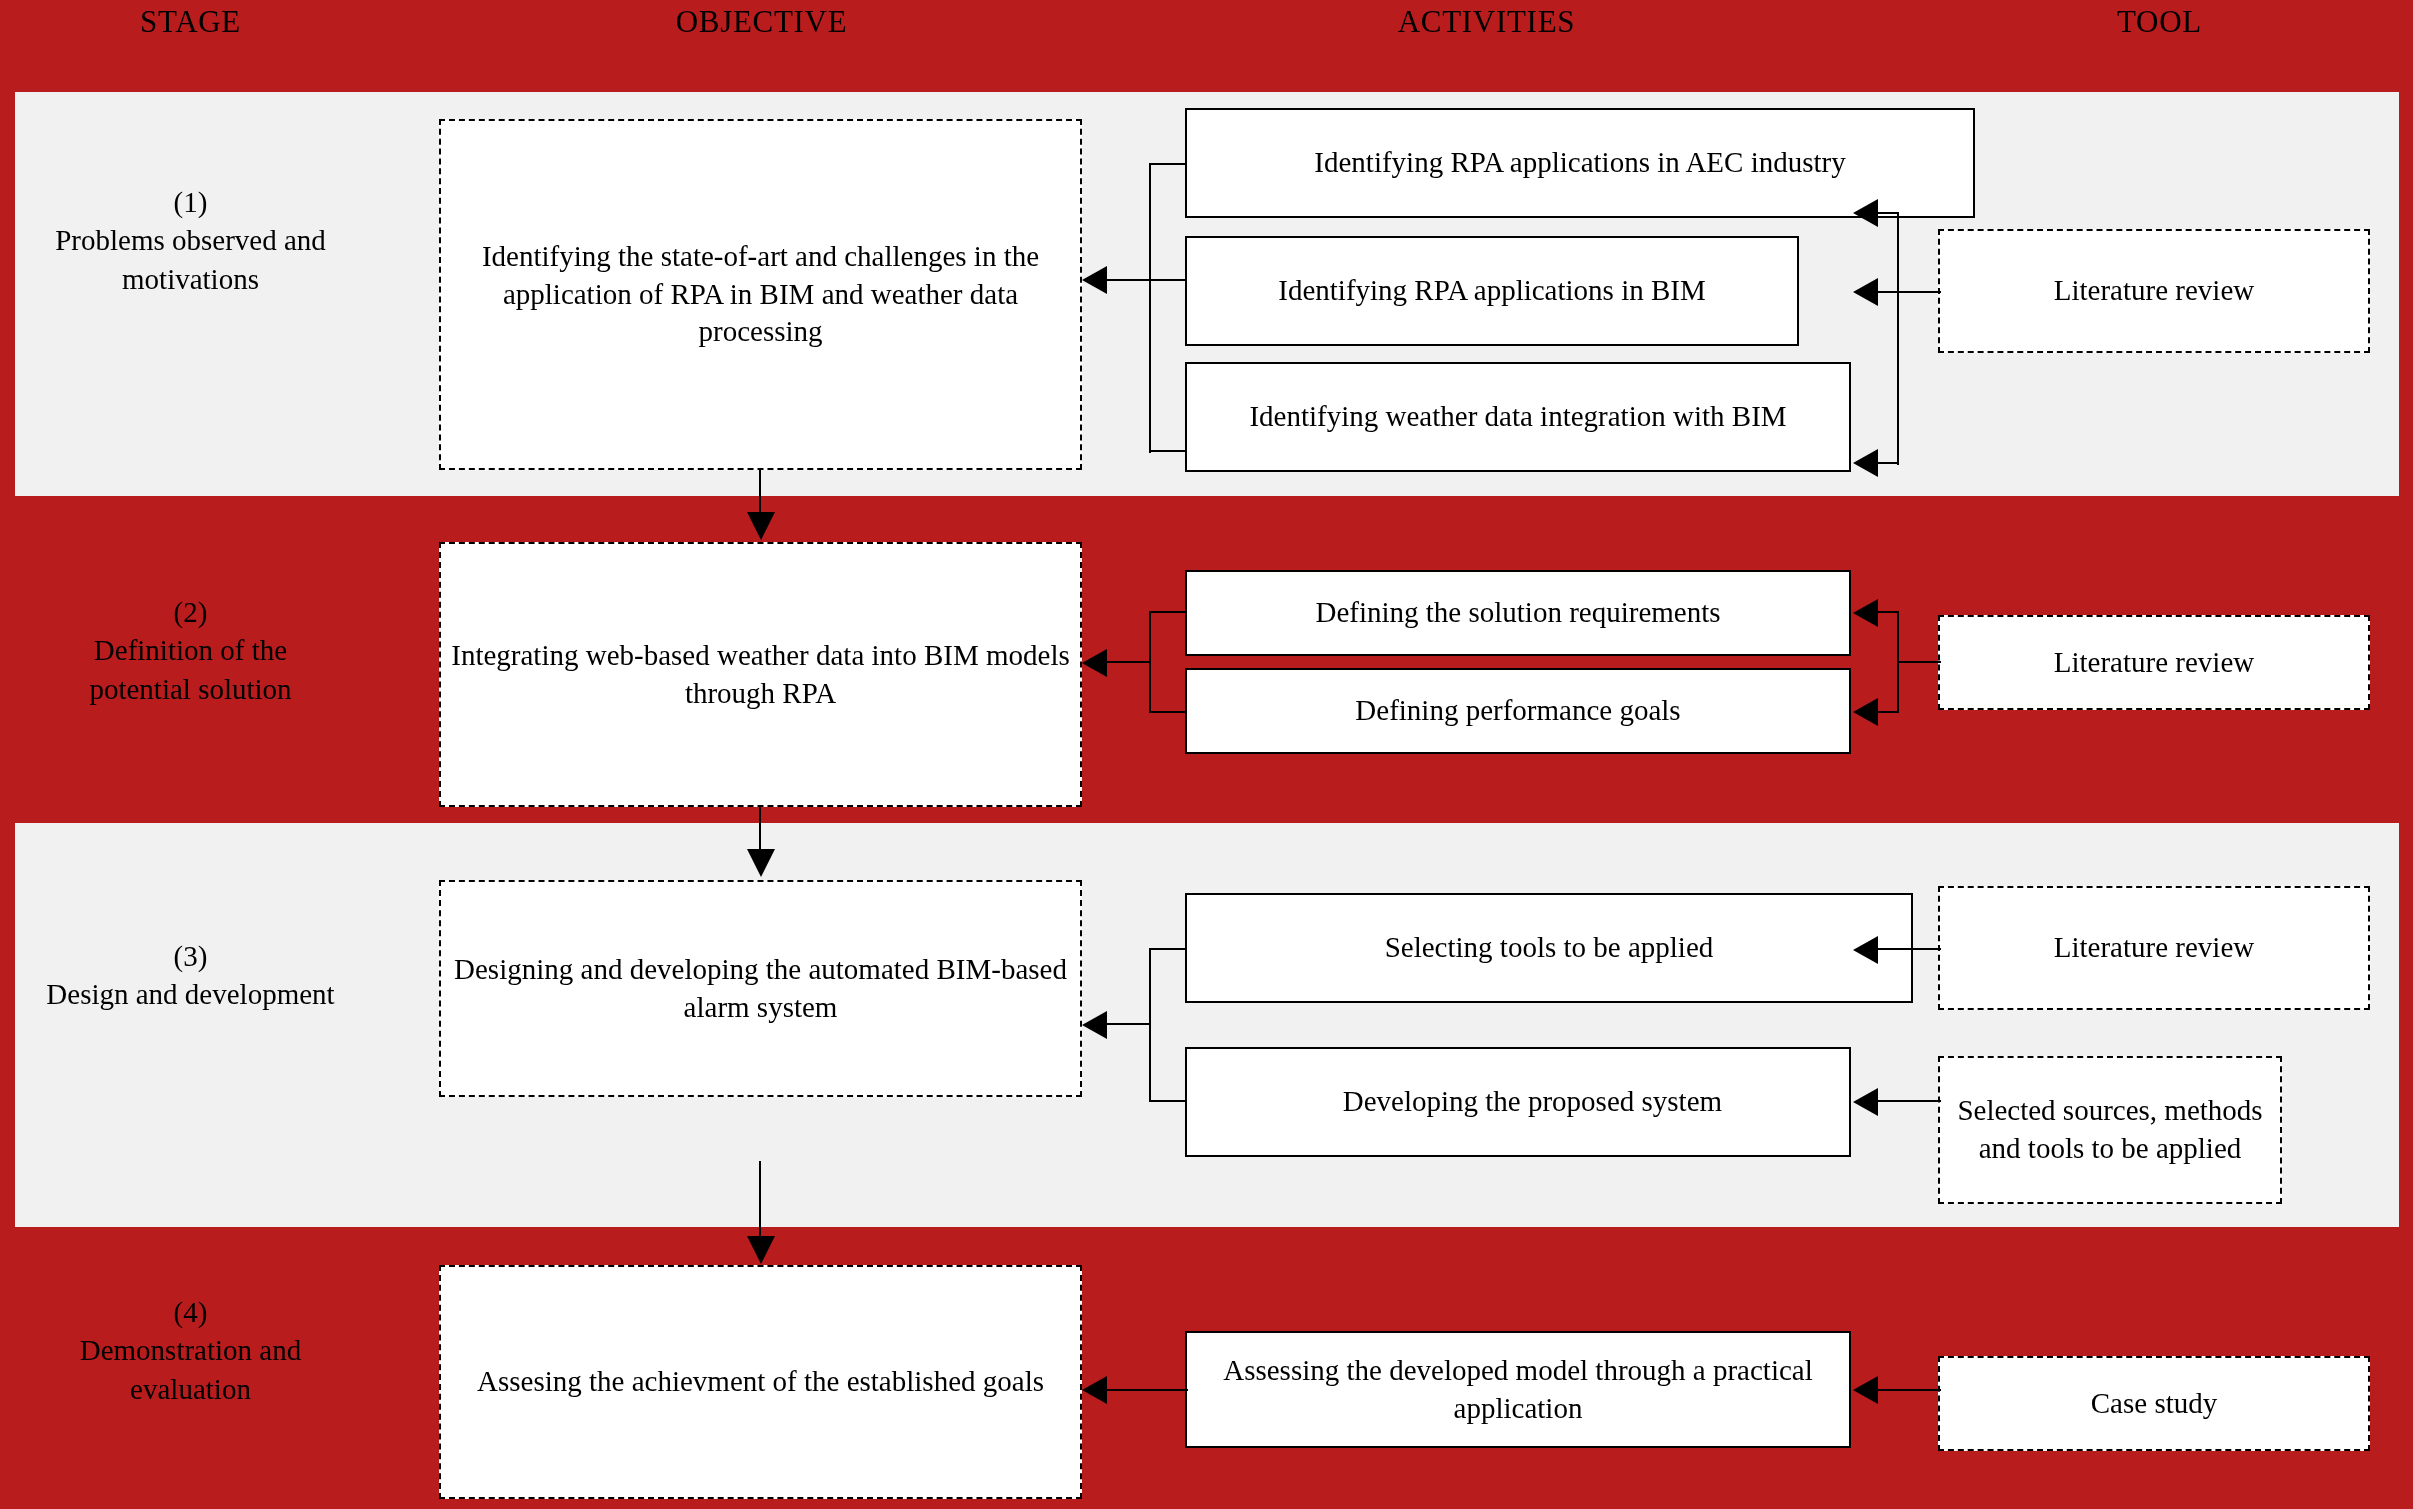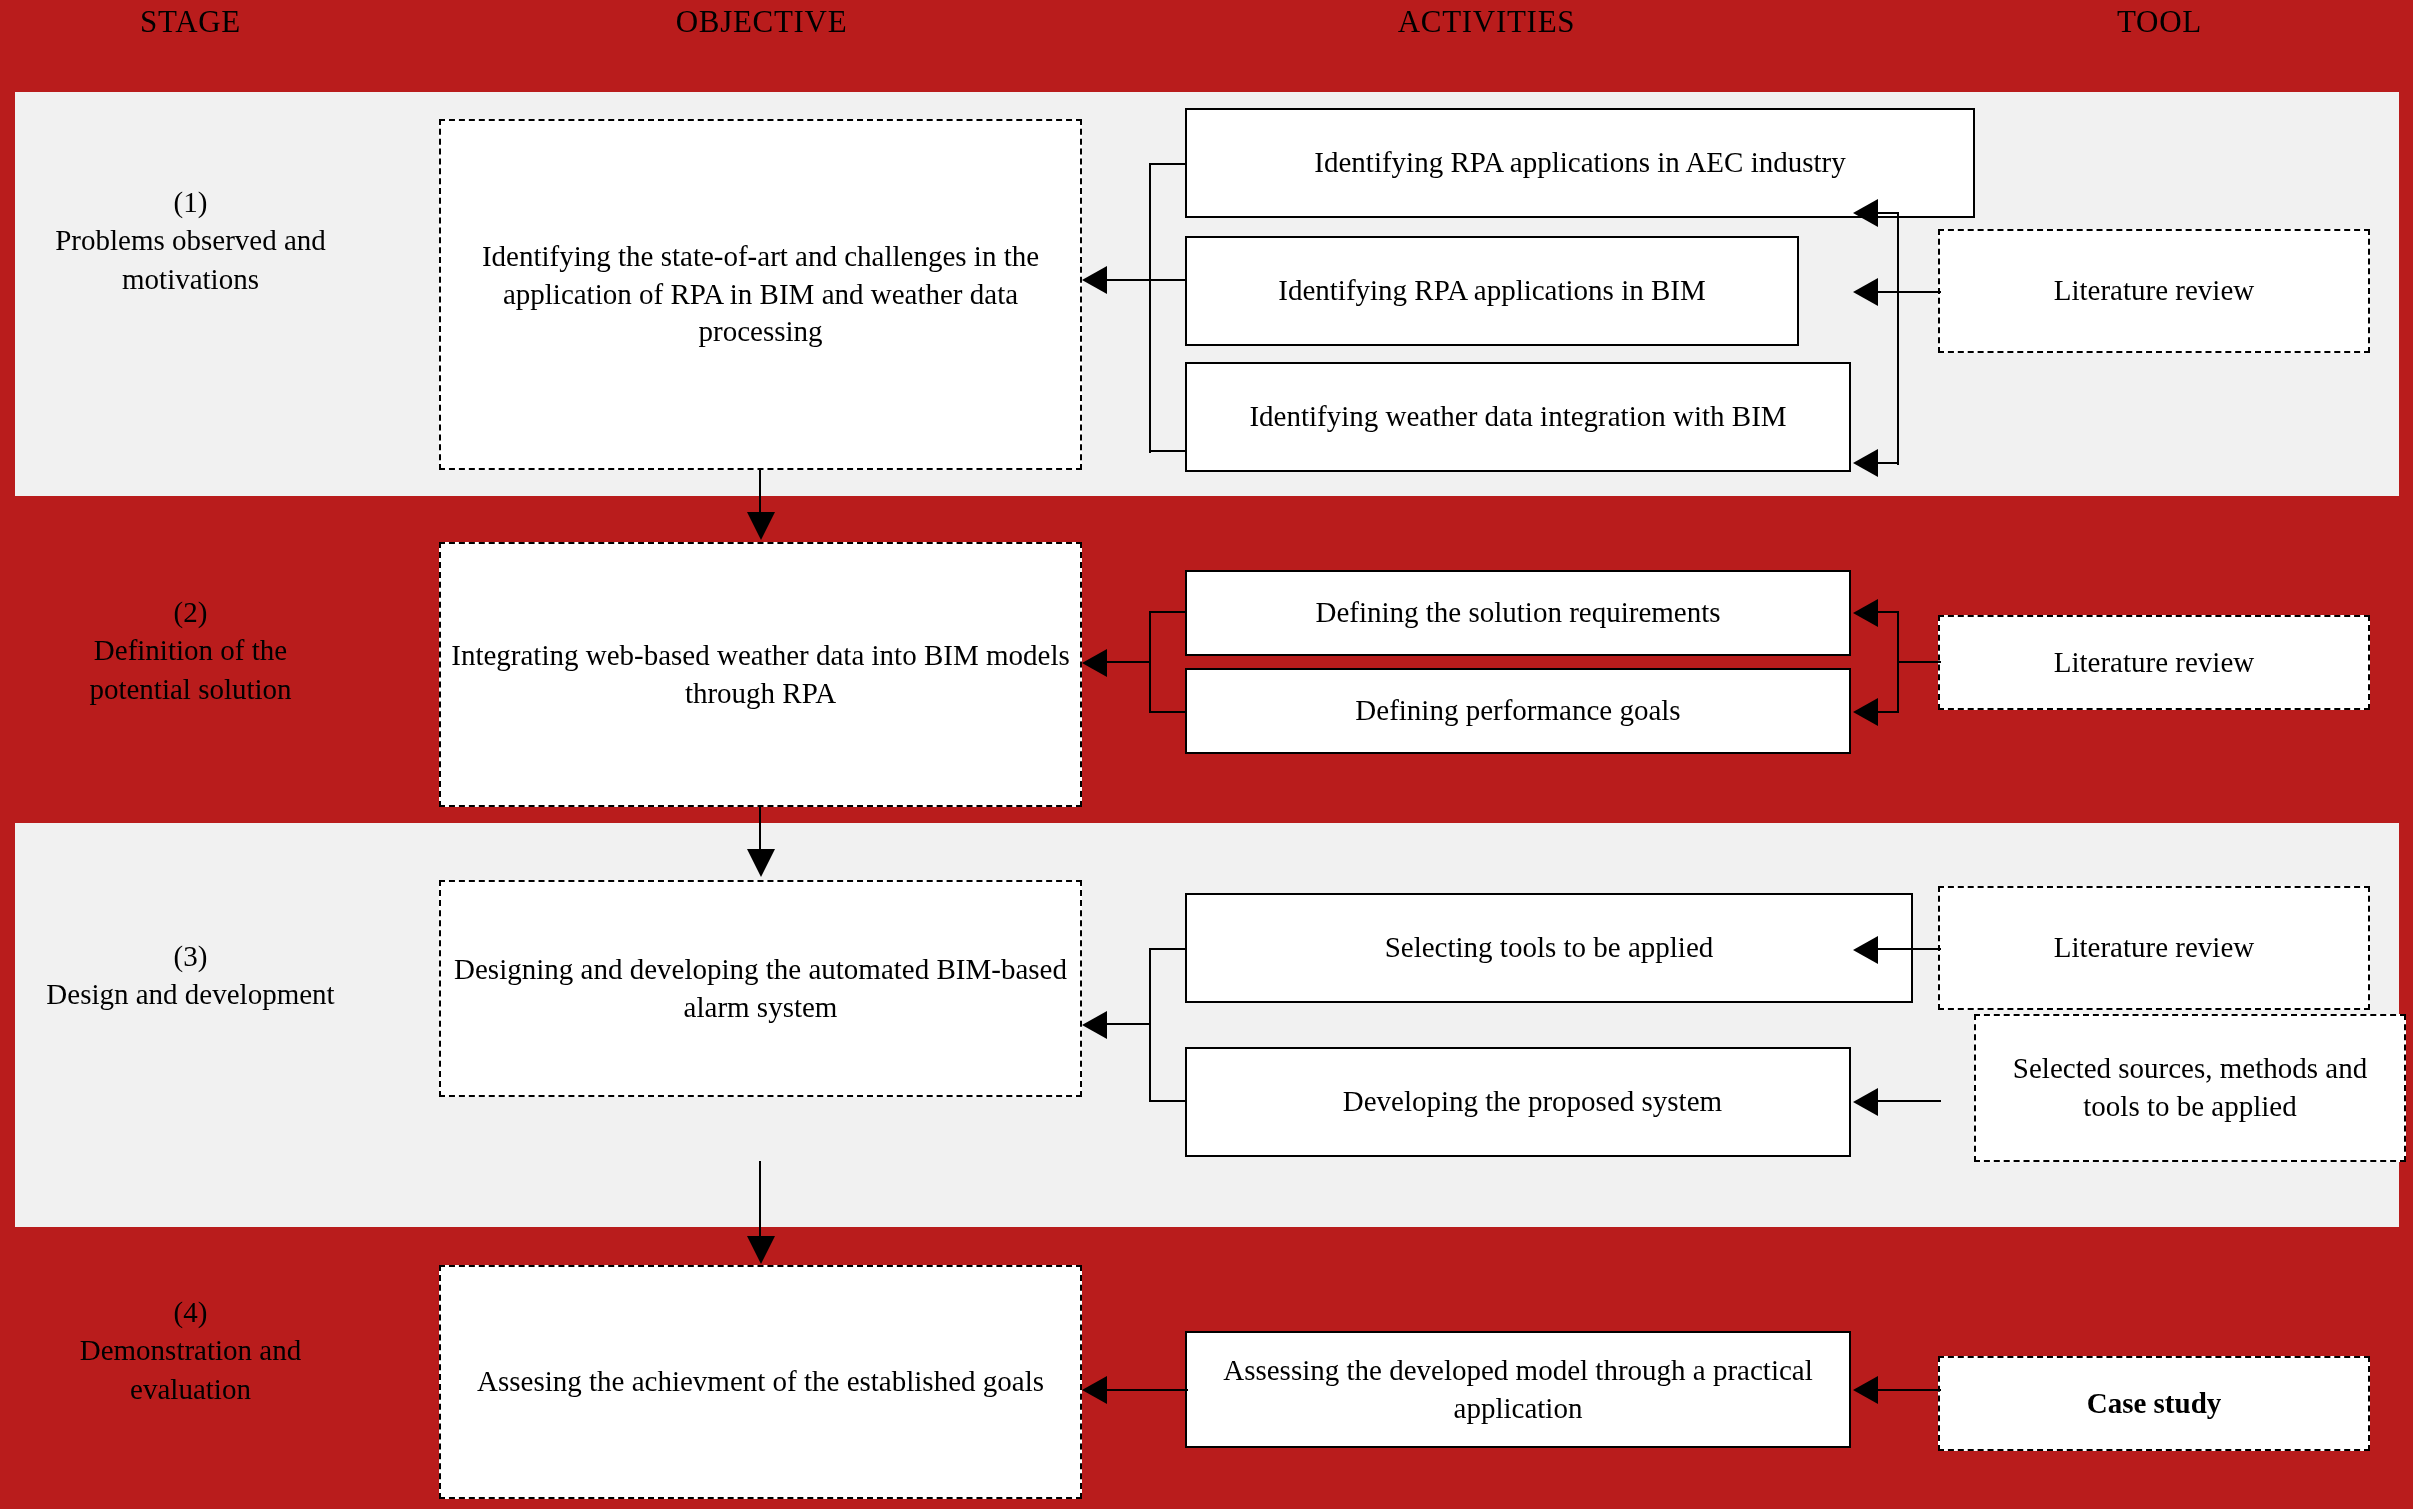--- a/index.html
+++ b/index.html
@@ -150,21 +150,21 @@
     <div>(3)</div>
     <div>Design and development</div>
   </div>
 
   <div class="box box-dashed" style="left:439px;top:880px;width:643px;height:217px;">Designing and developing the automated BIM-based alarm system</div>
 
   <div class="box box-solid" style="left:1185px;top:893px;width:728px;height:110px;">Selecting tools to be applied</div>
   <div class="box box-solid" style="left:1185px;top:1047px;width:666px;height:110px;padding-left:39px;">Developing the proposed system</div>
 
   <div class="box box-dashed" style="left:1938px;top:886px;width:432px;height:124px;">Literature review</div>
-  <div class="box box-dashed" style="left:1938px;top:1014px;width:432px;height:148px;margin-left:36px;">Selected sources, methods and tools to be applied</div>
+  <div class="box box-dashed" style="left:1938px;top:1056px;width:344px;height:148px;">Selected sources, methods and tools to be applied</div>
 
   <div class="vline" style="left:1149px;top:948px;height:154px;"></div>
   <div class="hline" style="left:1149px;top:948px;width:38px;"></div>
   <div class="hline" style="left:1149px;top:1100px;width:38px;"></div>
   <div class="hline" style="left:1107px;top:1023px;width:44px;"></div>
   <div class="arrow-left" style="left:1082px;top:1011px;"></div>
 
   <div class="hline" style="left:1878px;top:948px;width:63px;"></div>
   <div class="arrow-left" style="left:1853px;top:936px;"></div>
   <div class="hline" style="left:1878px;top:1100px;width:63px;"></div>
@@ -175,21 +175,21 @@
 
   <div class="stage-label" style="left:44px;top:1293px;width:293px;">
     <div>(4)</div>
     <div>Demonstration and evaluation</div>
   </div>
 
   <div class="box box-dashed" style="left:439px;top:1265px;width:643px;height:234px;">Assesing the achievment of the established goals</div>
 
   <div class="box box-solid" style="left:1185px;top:1331px;width:666px;height:117px;">Assessing the developed model through a practical application</div>
 
-  <div class="box box-dashed" style="left:1938px;top:1356px;width:432px;height:95px;font-weight:bold;">Case study</div>
+  <div class="box box-dashed" style="left:1938px;top:1356px;width:432px;height:95px;">Case study</div>
 
   <div class="hline" style="left:1107px;top:1389px;width:81px;"></div>
   <div class="arrow-left" style="left:1082px;top:1376px;"></div>
   <div class="hline" style="left:1878px;top:1389px;width:63px;"></div>
   <div class="arrow-left" style="left:1853px;top:1376px;"></div>
 
 </div>
 
 
 </body></html>

